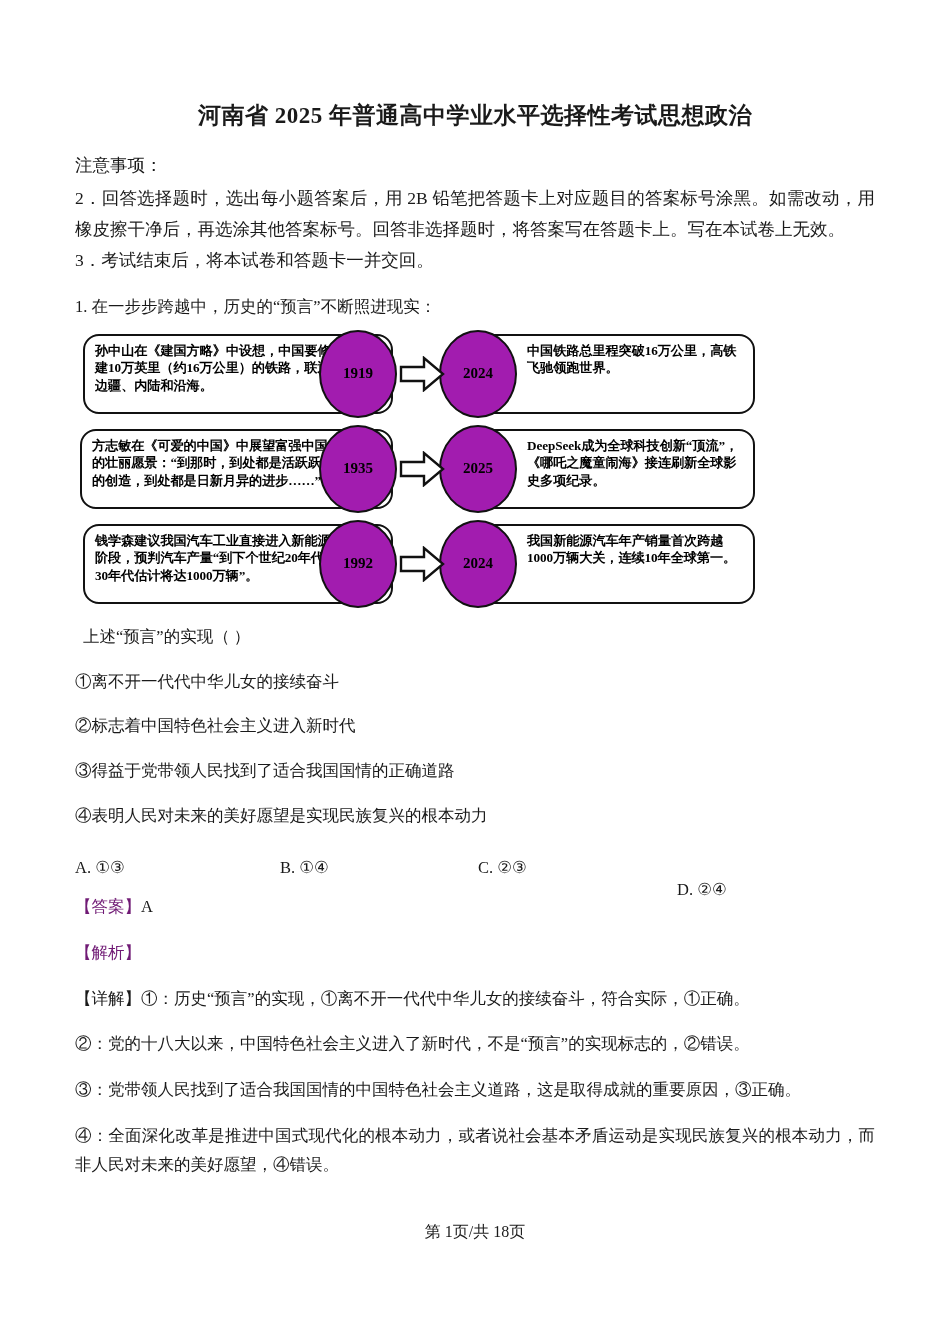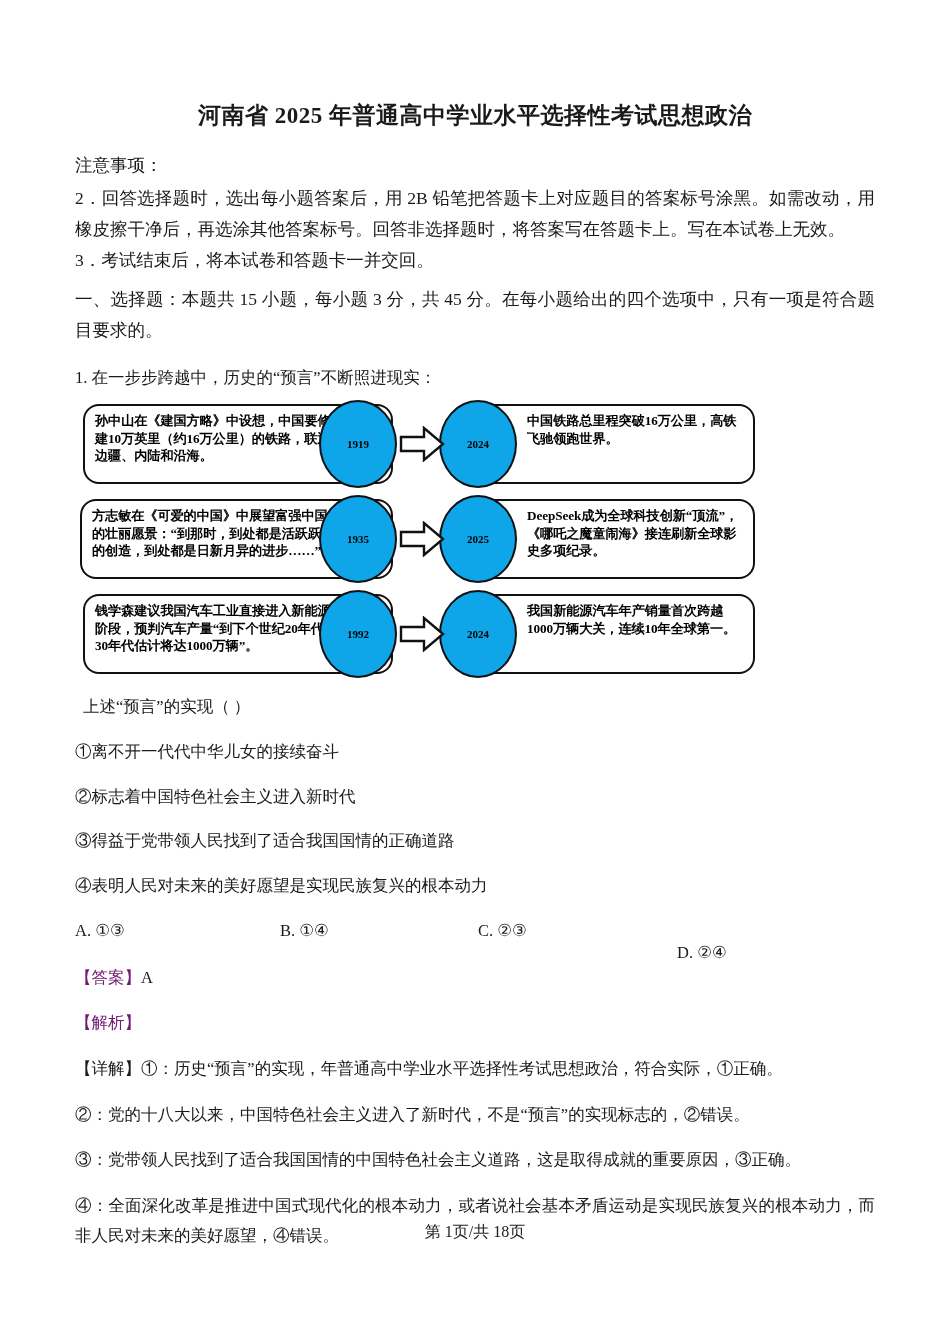--- a/index.html
+++ b/index.html
@@ -111,28 +111,28 @@
   
   .row-2 .rbox-left { left: -3px; width: 313px; }
 
   .oval {
     position: absolute;
     top: 0px;
     width: 78px;
     height: 88px;
     border: 2px solid #111111;
     border-radius: 50%;
-    background: #0ea5e9;
+    background: #a21caf;
     box-sizing: border-box;
     display: flex;
     align-items: center;
     justify-content: center;
     font-family: "Liberation Serif", "DejaVu Serif", serif;
     font-weight: bold;
-    font-size: 11px;
+    font-size: 15px;
     color: #000000;
     z-index: 3;
   }
   .oval-left  { left: 236px; }
   .oval-right { left: 356px; }
 
   .arrow-wrap {
     position: absolute;
     left: 316px;
     top: 26px;
@@ -156,21 +156,21 @@
 
   
   .choices {
     position: relative;
     height: 26px;
     margin: 20px 0 0 0;
     font-size: 16.5px;
   }
   .choice {
     position: absolute;
-    top: 0;
+    top: 8px;
     white-space: nowrap;
   }
   .choice.c0 { left: 0px; }
   .choice.c1 { left: 205px; }
   .choice.c2 { left: 403px; }
   .choice.c3 { left: 602px; margin-top: 22px; }
 
   
   .ans-line {
     font-size: 16.5px;
@@ -204,21 +204,20 @@
 
 <div class="page">
   <div class="content">
 
     <h1 class="doc-title">河南省 2025 年普通高中学业水平选择性考试思想政治</h1>
 
     <p class="notice-head">注意事项：</p>
     <p class="notice-item">2．回答选择题时，选出每小题答案后，用 2B 铅笔把答题卡上对应题目的答案标号涂黑。如需改动，用橡皮擦干净后，再选涂其他答案标号。回答非选择题时，将答案写在答题卡上。写在本试卷上无效。</p>
     <p class="notice-item">3．考试结束后，将本试卷和答题卡一并交回。</p>
 
-    <p class="section-head">一、选择题：本题共 15 小题，每小题 3 分，共 45 分。在每小题给出的四个选项中，只有一项是符合题目要求的。</p>
 
     <p class="q-stem">1. 在一步步跨越中，历史的“预言”不断照进现实：</p>
 
     <div class="diagram">
 
       <div class="dia-row row-1">
         <div class="rbox rbox-left">
           <div class="txt">孙中山在《建国方略》中设想，中国要修建10万英里（约16万公里）的铁路，联通边疆、内陆和沿海。</div>
         </div>
         <div class="rbox rbox-right">
@@ -283,21 +282,21 @@
 
     <p class="ans-line">
       <span class="tag-blue">【答案】</span><span>A</span>
     </p>
 
     <p class="ans-line">
       <span class="tag-blue">【解析】</span>
     </p>
 
     <p class="exp-line">
-      <span>【详解】</span><span>①：历史“预言”的实现，年普通高中学业水平选择性考试思想政治，符合实际，①正确。</span>
+      <span>【详解】</span><span>①：历史“预言”的实现，①离不开一代代中华儿女的接续奋斗，符合实际，①正确。</span>
     </p>
     <p class="exp-line">②：党的十八大以来，中国特色社会主义进入了新时代，不是“预言”的实现标志的，②错误。</p>
     <p class="exp-line">③：党带领人民找到了适合我国国情的中国特色社会主义道路，这是取得成就的重要原因，③正确。</p>
     <p class="exp-line">④：全面深化改革是推进中国式现代化的根本动力，或者说社会基本矛盾运动是实现民族复兴的根本动力，而非人民对未来的美好愿望，④错误。</p>
 
   </div>
 
   <div class="footer">第 1页/共 18页</div>
 </div>
 

